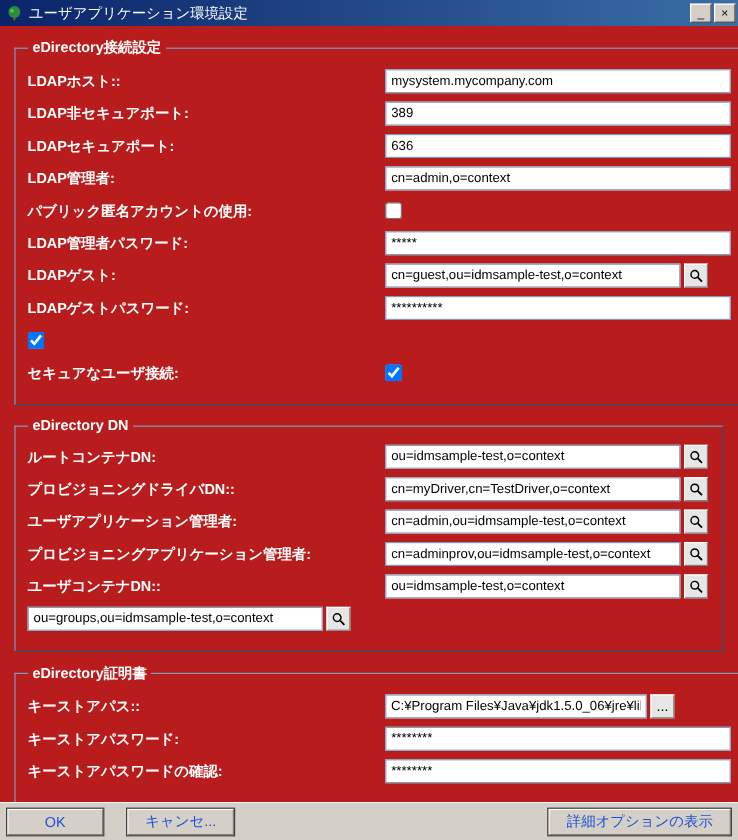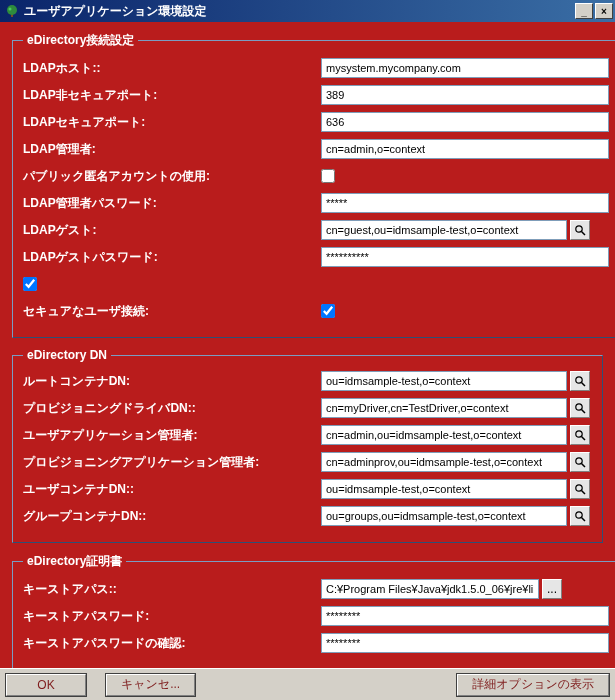--- a/index.html
+++ b/index.html
@@ -14,21 +14,21 @@
     display: flex;
     flex-direction: column;
   }
   .titlebar {
     background: linear-gradient(to right, #0a246a, #3a6ea5);
     color: #fff;
     height: 22px;
     display: flex;
     align-items: center;
     padding: 0 2px 0 4px;
-    font-weight: bold;
+    font-weight: normal;
   }
   .titlebar .app-icon {
     width: 16px; height: 16px; margin-right: 4px;
     display: flex; align-items: center; justify-content: center;
   }
   .titlebar .title { flex: 1; }
   .window-buttons { display: flex; gap: 2px; }
   .win-btn {
     background: #d4d0c8;
     border: 1px solid #fff;
@@ -125,21 +125,21 @@
     border-right-color: #808080;
     border-bottom-color: #808080;
     outline: 1px solid #404040;
     outline-offset: 0;
     height: 22px;
     min-width: 80px;
     padding: 0 14px;
     font-family: inherit;
     font-size: 12px;
     display: flex; align-items: center; justify-content: center;
-    color: #7f1d1d;
+    color: #1d4ed8;
   }
   .button-bar .spacer { flex: 1; }
 </style>
 </head>
 <body>
 
 <div class="titlebar">
   <span class="app-icon">
     <svg width="14" height="14" viewBox="0 0 14 14">
       <rect x="6" y="8" width="2" height="5" fill="#7a4a2a"></rect>
@@ -287,21 +287,20 @@
         <input type="text" class="in-short" value="ou=idmsample-test,o=context" style="">
         <div class="browse-btn">
             <svg width="12" height="12" viewBox="0 0 12 12">
               <circle cx="5" cy="5" r="3.2" fill="none" stroke="#000" stroke-width="1.2"></circle>
               <line x1="7.5" y1="7.5" x2="11" y2="11" stroke="#000" stroke-width="1.5"></line>
             </svg>
           </div>
       </div>
     </div>
     <div class="row">
-      <div class="label">グループコンテナDN::</div>
       <div class="field-wrap">
         <input type="text" class="in-short" value="ou=groups,ou=idmsample-test,o=context" style="">
         <div class="browse-btn">
             <svg width="12" height="12" viewBox="0 0 12 12">
               <circle cx="5" cy="5" r="3.2" fill="none" stroke="#000" stroke-width="1.2"></circle>
               <line x1="7.5" y1="7.5" x2="11" y2="11" stroke="#000" stroke-width="1.5"></line>
             </svg>
           </div>
       </div>
     </div>

